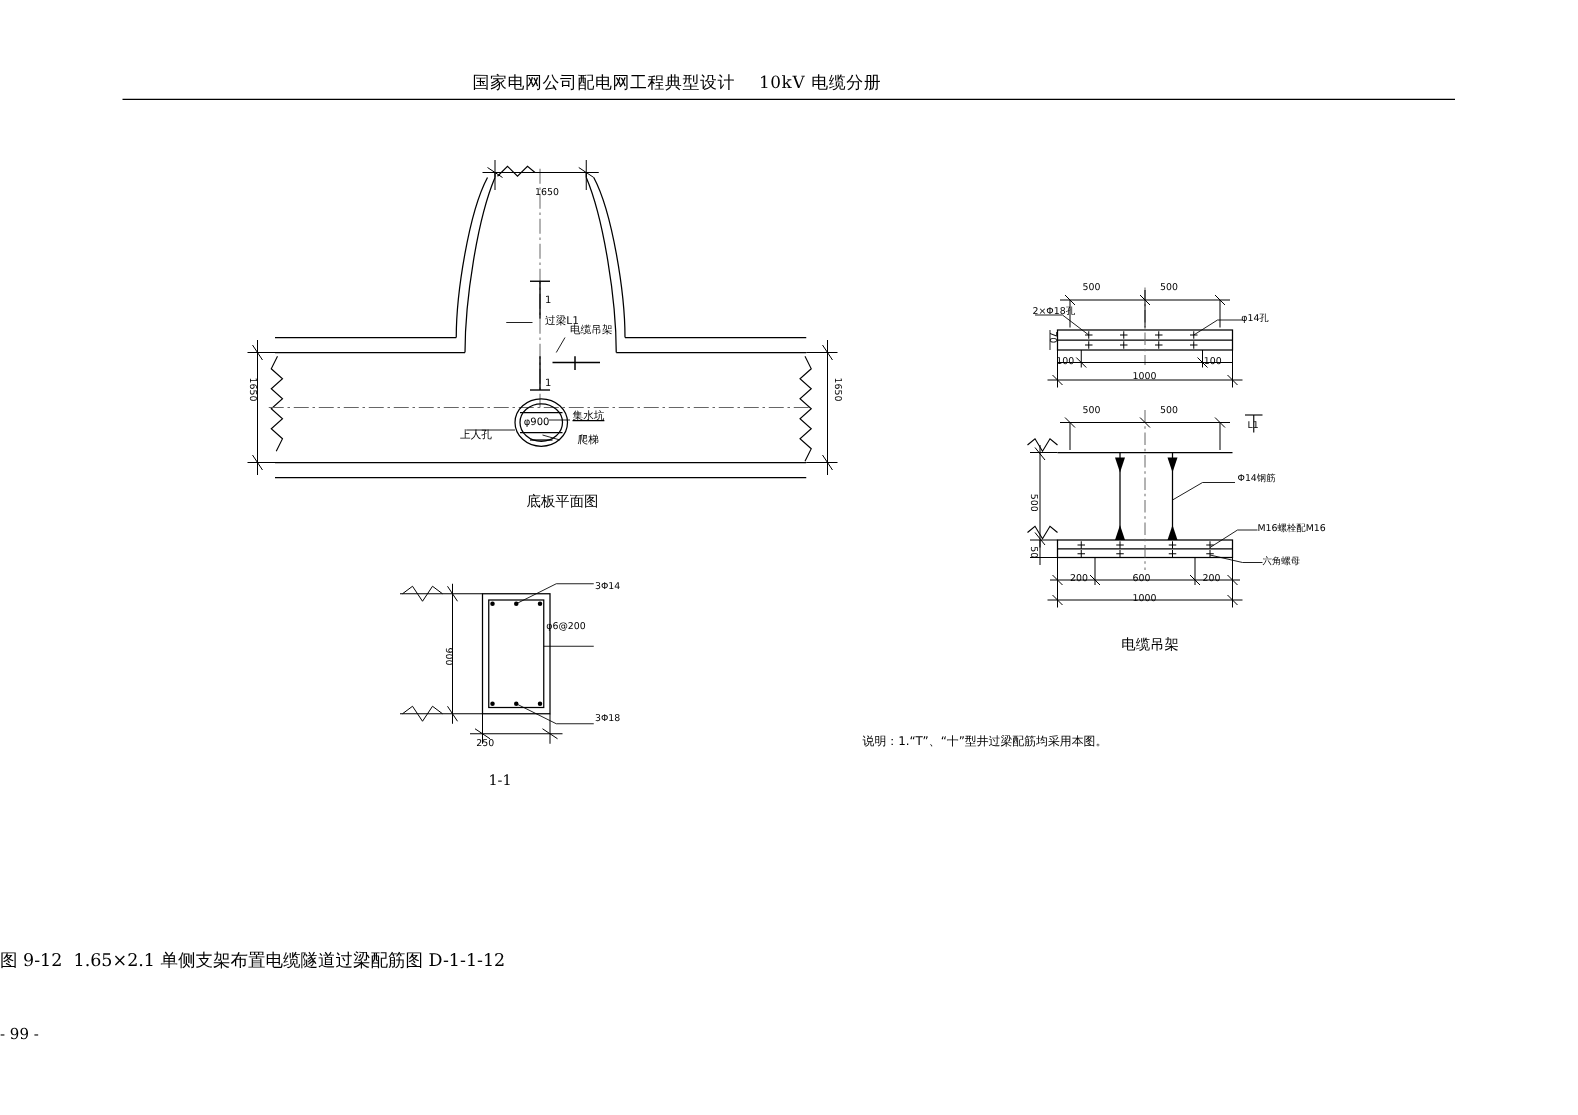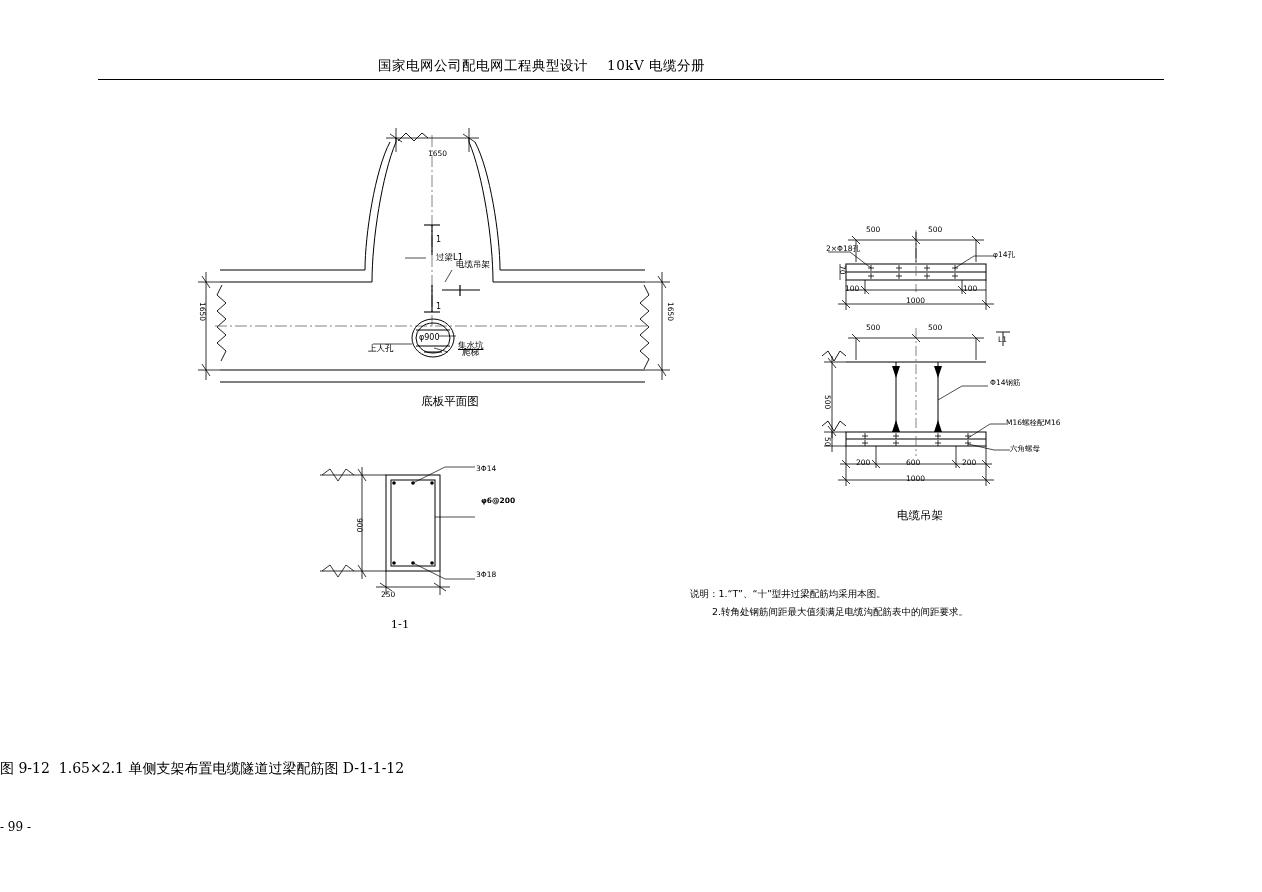--- a/index.html
+++ b/index.html
@@ -205,21 +205,21 @@
 
   <div class="dimtxt" style="left:428px; top:149px;">1650</div>
   <div class="dimtxt vert" style="left:198px; top:302px;">1650</div>
   <div class="dimtxt vert" style="left:666px; top:302px;">1650</div>
 
   <div class="lbl" style="left:436px; top:236px;">1</div>
   <div class="lbl" style="left:436px; top:303px;">1</div>
 
   <div class="lbl-cn" style="left:396px; top:253px;margin-left:40px;">过梁L1</div>
   <div class="lbl-cn" style="left:456px; top:260px;">电缆吊架</div>
-  <div class="lbl-cn" style="left:458px; top:341px;text-decoration:underline;">集水坑</div>
+  <div class="lbl-cn" style="left:458px; top:329px;text-decoration:underline;">集水坑</div>
   <div class="lbl-cn" style="left:368px; top:344px;">上人孔</div>
   <div class="lbl-cn" style="left:462px; top:348px;">爬梯</div>
   <div class="lbl" style="left:419px; top:334px;">φ900</div>
 
   <div class="cap" style="left:370px; top:394px; width:160px;">底板平面图</div>
 
   <svg style="left:300px; top:455px; width:260px; height:150px;" viewBox="0 0 260 150">
     <g stroke="#000" fill="none" stroke-width="1">
 
       <rect x="86" y="20" width="54" height="96"></rect>
@@ -259,21 +259,21 @@
     <g stroke="#000" stroke-width="0.8" fill="none">
       <line x1="86" y1="116" x2="86" y2="140"></line>
       <line x1="140" y1="116" x2="140" y2="140"></line>
       <line x1="76" y1="132" x2="150" y2="132"></line>
       <line x1="80" y1="128" x2="92" y2="136"></line>
       <line x1="134" y1="128" x2="146" y2="136"></line>
     </g>
   </svg>
 
   <div class="dimtxt" style="left:476px; top:464px;">3Φ14</div>
-  <div class="dimtxt" style="left:481px; top:496px;font-weight:bold;">φ6@200</div>
+  <div class="dimtxt" style="left:437px; top:496px;">φ6@200</div>
   <div class="dimtxt" style="left:476px; top:570px;">3Φ18</div>
   <div class="dimtxt vert" style="left:355px; top:518px;">900</div>
   <div class="dimtxt" style="left:381px; top:590px;">250</div>
   <div class="cap" style="left:360px; top:617px; width:80px;">1-1</div>
 
   <svg style="left:810px; top:210px; width:250px; height:290px;" viewBox="0 0 250 290">
 
     <g stroke="#000" fill="none" stroke-width="1">
       <rect x="36" y="54" width="140" height="16"></rect>
       <line x1="36" y1="62" x2="176" y2="62"></line>
@@ -456,19 +456,18 @@
   <div class="dimtxt" style="left:1010px; top:444px;">六角螺母</div>
   <div class="dimtxt" style="left:856px; top:458px;">200</div>
   <div class="dimtxt" style="left:906px; top:458px;">600</div>
   <div class="dimtxt" style="left:962px; top:458px;">200</div>
   <div class="dimtxt" style="left:906px; top:474px;">1000</div>
 
   <div class="cap" style="left:860px; top:508px; width:120px;">电缆吊架</div>
 
   <div class="notes">
     <div>说明：1.“T”、“十”型井过梁配筋均采用本图。</div>
-    <div class="note-line2">2.转角处钢筋间距最大值须满足电缆沟配筋表中的间距要求。</div>
   </div>
 
   <div class="fig-caption">图 9-12  1.65×2.1 单侧支架布置电缆隧道过梁配筋图 D-1-1-12</div>
   <div class="page-number">- 99 -</div>
 
 </div>
 
 </body></html>

